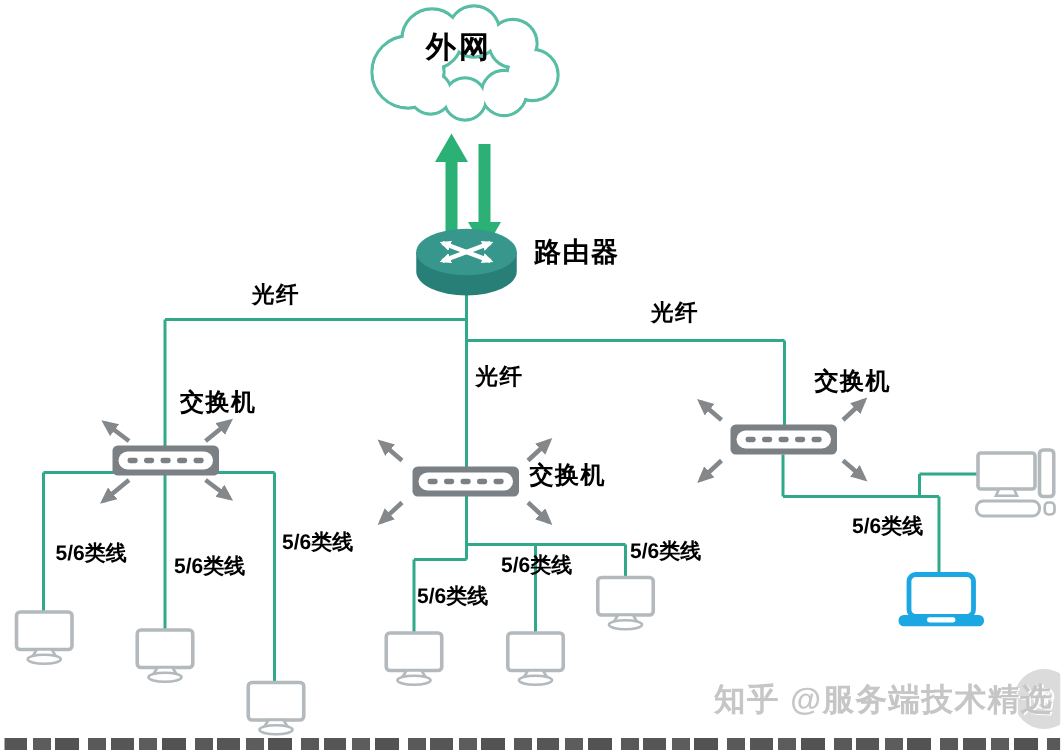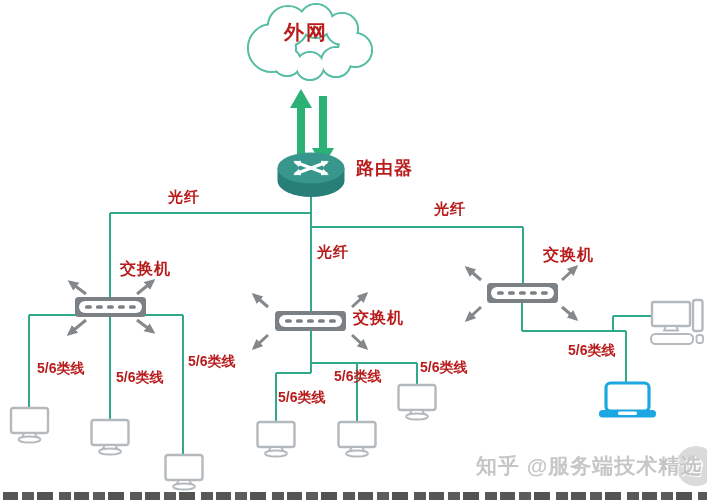--- a/index.html
+++ b/index.html
@@ -2,21 +2,21 @@
 <html><head>
 <meta charset="utf-8">
 <style>
   html,body{margin:0;padding:0;background:#ffffff;}
   #stage{
     position:relative;width:707px;height:500px;background:#ffffff;
     overflow:hidden;font-family:"Liberation Sans",sans-serif;
   }
   svg{position:absolute;left:0;top:0;}
   .lbl{
-    position:absolute;font-weight:bold;color:#b91c1c;white-space:nowrap;
+    position:absolute;font-weight:bold;color:#000000;white-space:nowrap;
     font-family:"Liberation Sans",sans-serif;line-height:1.1;
   }
   .lbl-xl{font-size:20px;letter-spacing:2px;}
   .lbl-lg{font-size:18px;letter-spacing:1px;}
   .lbl-md{font-size:16px;letter-spacing:1px;}
   .lbl-sm{font-size:15px;letter-spacing:1px;}
   .lbl-xs{font-size:14px;}
   .watermark{
     position:absolute;left:476px;top:452px;font-size:21px;font-weight:bold;
     color:#c6c6c6;letter-spacing:1px;text-shadow:1px 1px 0 #ffffff;

